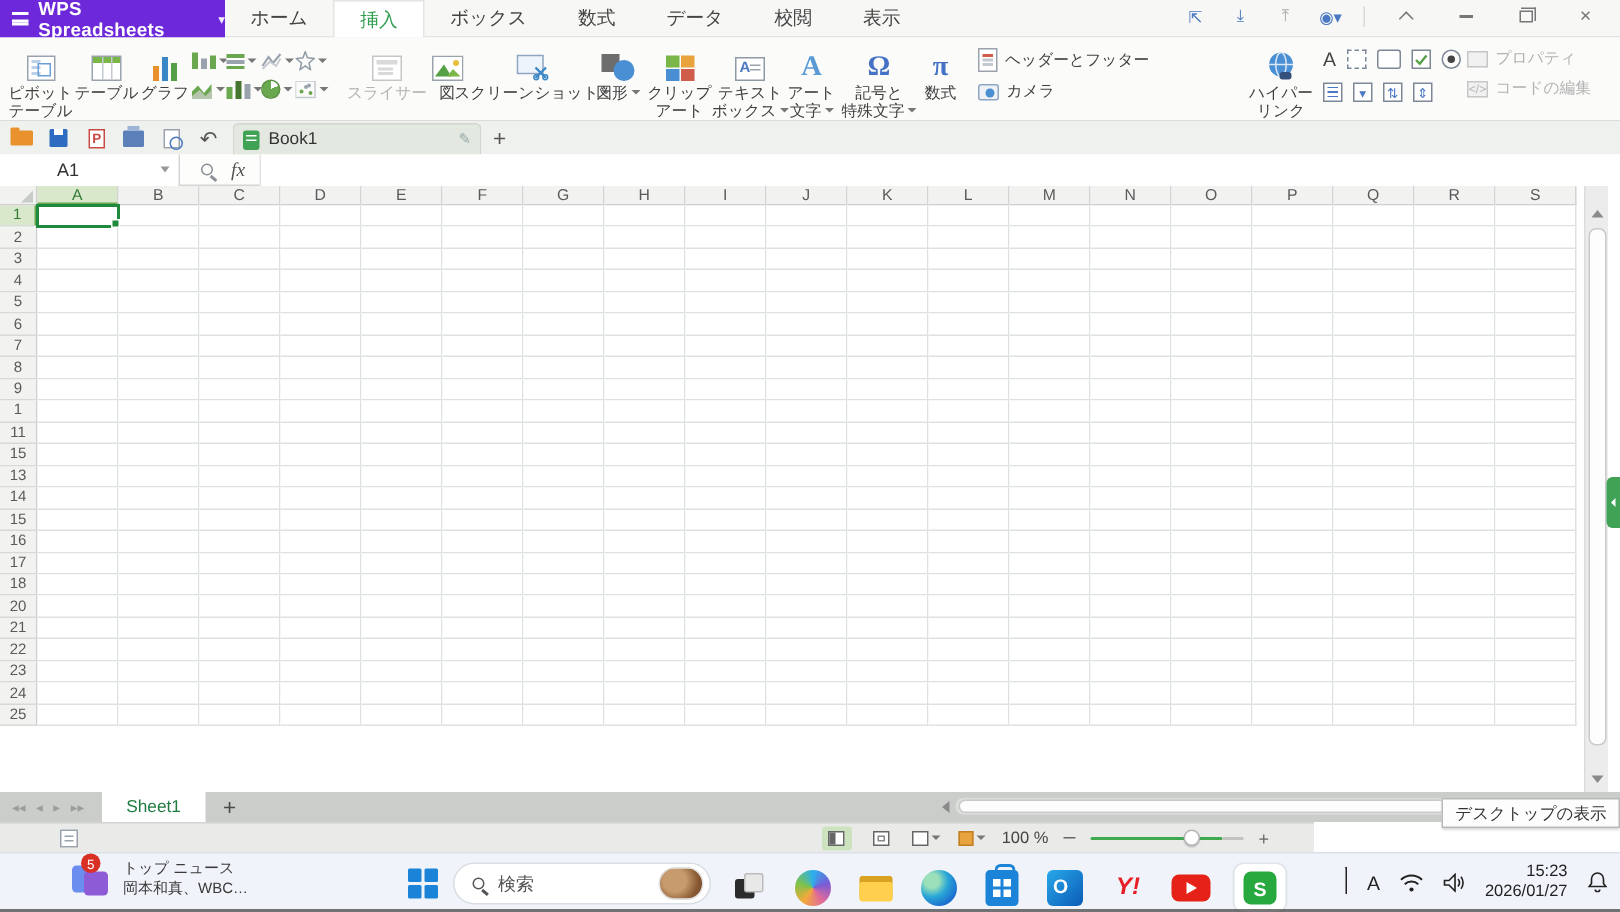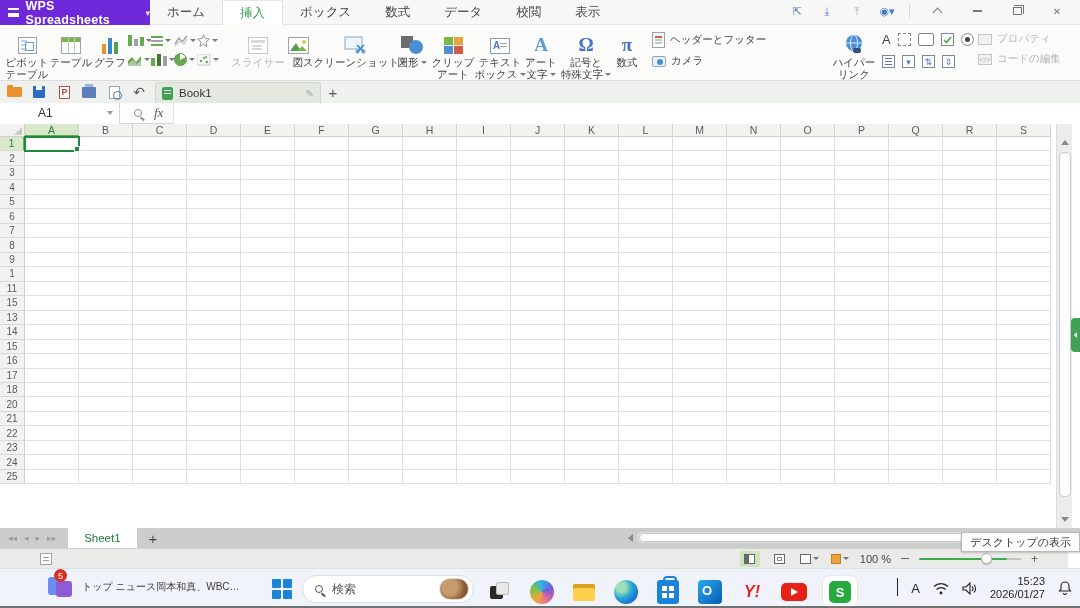--- a/index.html
+++ b/index.html
@@ -117,21 +117,21 @@
 .navs{display:flex;gap:7px;margin-left:8px}
 .navs span{font-size:9px;color:#9b9d9a}
 .sheettab{height:20px;background:#fff;padding:0 16px;display:flex;align-items:center;font-size:11.5px;color:#1f7a3f;margin-left:12px}
 .sheetadd{margin-left:12px;font-size:15px;color:#4a4a4a}
 .hscroll{position:absolute;left:628px;top:531px;width:430px;height:13px;display:flex;align-items:center}
 .hs-left{width:0;height:0;border-top:4px solid transparent;border-bottom:4px solid transparent;border-right:5px solid #8a8a8a;margin-right:4px}
 .htrack{position:relative;flex:1;height:11px;background:#dcdedb;border-radius:5px}
 .hthumb{position:absolute;left:2px;top:1px;width:330px;height:9px;background:#fdfdfd;border:1px solid #c9c9c9;border-radius:5px}
 
 
-.statusbar{position:absolute;left:0;top:548px;width:1068px;height:20px;background:#eaebe8;border-top:1px solid #d2d2d2;display:flex;align-items:center;font-size:11px;color:#444}
+.statusbar{position:absolute;left:0;top:548px;width:876px;height:20px;background:#eaebe8;border-top:1px solid #d2d2d2;display:flex;align-items:center;font-size:11px;color:#444}
 .stleft{width:12px;height:12px;border:1px solid #9aa3ad;background:#fff;margin-left:40px;position:relative}
 .stleft:before{content:"";position:absolute;left:2px;top:3px;right:2px;height:1px;background:#9aa3ad;box-shadow:0 3px 0 #9aa3ad}
 .stright{position:absolute;right:30px;display:flex;align-items:center;gap:10px}
 .viewbtn{width:20px;height:16px;display:flex;align-items:center;justify-content:center;border-radius:2px}
 .viewbtn.active{background:#cde3c0}
 .vico{width:11px;height:10px;border:1px solid #666;background:#fff;position:relative}
 .vico.split:before{content:"";position:absolute;left:0;top:0;width:4px;height:100%;background:#666}
 .vico.marg:before{content:"";position:absolute;left:2px;top:2px;right:2px;bottom:2px;border:1px solid #888}
 .vcaret{border-left:3px solid transparent;border-right:3px solid transparent;border-top:3.5px solid #777;margin-left:2px}
 .orangeico{width:10px;height:10px;background:#e8a33d;border:1px solid #c07f22}
@@ -145,21 +145,21 @@
 .tooltip{position:absolute;right:0;top:532px;height:20px;background:#fdfdfd;border:1px solid #b9b9b9;box-shadow:0 1px 2px rgba(0,0,0,.2);display:flex;align-items:center;padding:0 8px;font-size:11px;color:#333;z-index:50}
 
 
 .taskbar{position:absolute;left:0;top:568px;width:1080px;height:40px;background:#f0f4fa;border-top:1px solid #dbe1e8}
 .taskbar:after{content:"";position:absolute;left:0;bottom:0;width:100%;height:2px;background:#1a1a1a;opacity:.6}
 .widgets{position:absolute;left:48px;top:4px;display:flex;align-items:center;gap:8px}
 .wicon{position:relative;width:26px;height:26px}
 .wtile1{position:absolute;left:0;top:4px;width:16px;height:18px;background:#6b8df0;border-radius:3px}
 .wtile2{position:absolute;left:8px;top:8px;width:16px;height:16px;background:#8e5bd6;border-radius:3px}
 .wbadge{position:absolute;left:6px;top:-4px;width:13px;height:13px;background:#d93025;color:#fff;border-radius:50%;font-size:9px;display:flex;align-items:center;justify-content:center;z-index:2}
-.wtext{display:flex;flex-direction:row;justify-content:center;font-size:10px;color:#3a3a3a;line-height:13px}
+.wtext{display:flex;flex-direction:column;justify-content:center;font-size:10px;color:#3a3a3a;line-height:13px}
 .startbtn{position:absolute;left:272px;top:10px;width:20px;height:20px;display:grid;grid-template-columns:9px 9px;grid-auto-rows:9px;gap:2px}
 .startbtn i{background:#1b83d8;border-radius:1px}
 .searchpill{position:absolute;left:302px;top:6px;width:172px;height:28px;background:#fff;border:1px solid #d9dee5;border-radius:15px;display:flex;align-items:center;padding:0 4px 0 12px}
 .searchpill .lens{border-color:#555}
 .searchpill .lens:before{background:#555}
 .searchtext{font-size:12px;color:#555;margin-left:9px;flex:1}
 .searchimg{width:30px;height:22px;border-radius:11px;background:radial-gradient(circle at 35% 40%,#c79b6d 0 35%,#8a5a33 70%,#6e4526);border:1px solid #e0e0e0}
 .tbicons{position:absolute;left:487px;top:7px;display:flex;gap:16px;align-items:center}
 .tbi{width:26px;height:26px;display:flex;align-items:center;justify-content:center;position:relative}
 .tvsq1{position:absolute;left:3px;top:7px;width:13px;height:13px;background:#2b2b2b;border-radius:2px}

